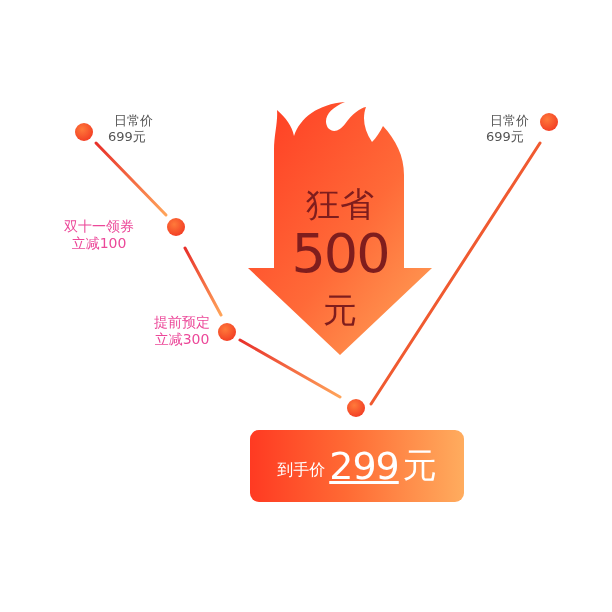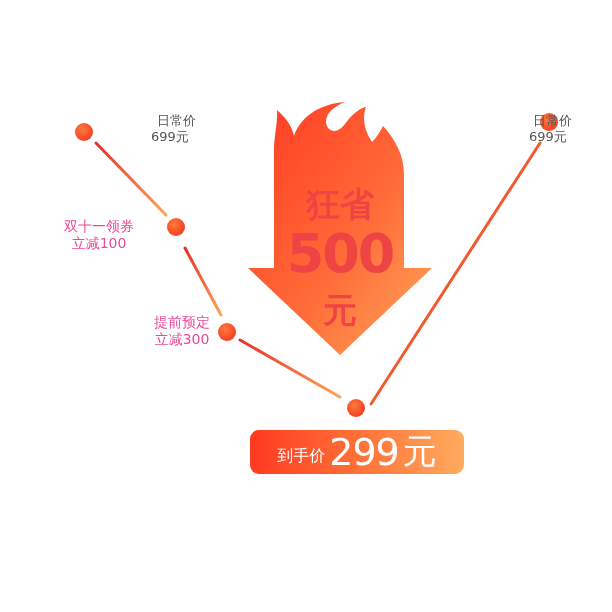--- a/index.html
+++ b/index.html
@@ -1,28 +1,28 @@
 <!DOCTYPE html>
 <html><head>
   <meta charset="utf-8">
   <style>
     html, body { margin: 0; padding: 0; background: #ffffff; }
     body { width: 612px; height: 612px; position: relative; overflow: hidden;
       font-family: "DejaVu Sans", "Liberation Sans", sans-serif; }
     .canvas { position: absolute; left: 0; top: 0; width: 612px; height: 612px; }
     .lbl { position: absolute; line-height: 1.2; white-space: nowrap; }
-    .gray { color: #555555; font-size: 13px; margin-left: 43px; }
+    .gray { color: #555555; font-size: 13px; }
     .red { color: #ec4899; font-size: 14px; text-align: center; }
-    .badge-text { position: absolute; color: #ef4444; text-align: center; white-space: nowrap; font-weight: bold; }
-    .price-btn { position: absolute; left: 250px; top: 430px; width: 214px; height: 44px;
+    .badge-text { position: absolute; color: #7f1d1d; text-align: center; white-space: nowrap; }
+    .price-btn { position: absolute; left: 250px; top: 430px; width: 214px; height: 72px;
       border-radius: 9px;
       background: linear-gradient(90deg, #ff3a22 0%, #ff6a34 45%, #ffac5e 100%);
       display: flex; align-items: center; justify-content: center; gap: 4px; }
     .price-label { color: #ffffff; font-size: 16px; margin-top: 8px; }
-    .price-value { color: #ffffff; font-size: 38px; letter-spacing: -1px; }
+    .price-value { color: #ffffff; font-size: 38px; letter-spacing: -1px; text-decoration: underline; }
     .price-unit { color: #ffffff; font-size: 34px; }
   </style>
 </head>
 <body>
 
 <svg class="canvas" viewBox="0 0 612 612" xmlns="http://www.w3.org/2000/svg">
   <defs>
     <linearGradient id="lineGrad" x1="0" y1="0" x2="1" y2="1">
       <stop offset="0" stop-color="#e8302a"></stop>
       <stop offset="1" stop-color="#ffa45a"></stop>

